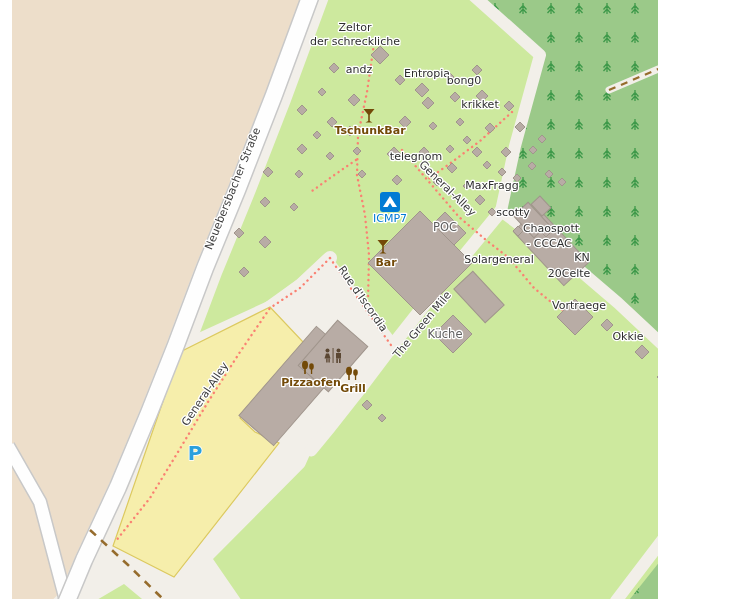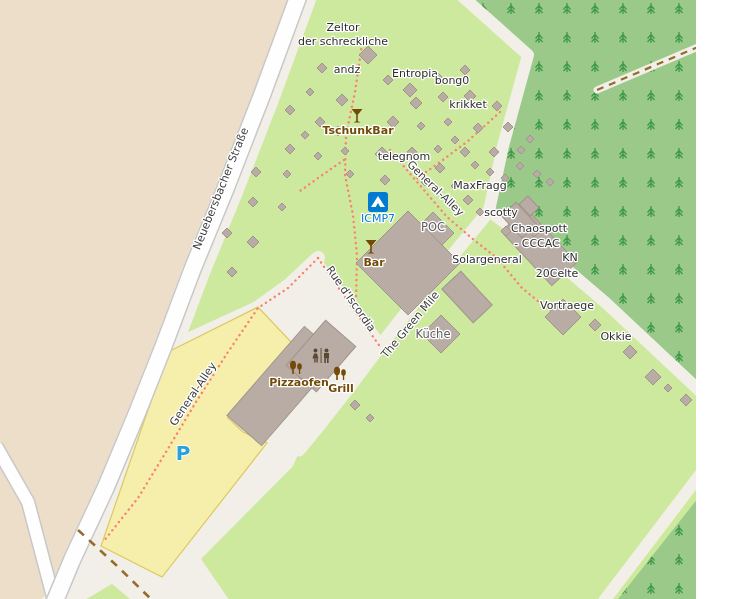--- a/index.html
+++ b/index.html
@@ -1,17 +1,17 @@
 <!DOCTYPE html>
 <html><head>
 <meta charset="utf-8">
 <style>
   html,body{margin:0;padding:0;background:#fff;}
-  #map-viewport{position:relative;width:696px;height:599px;overflow:hidden;
-    font-family:"DejaVu Sans",sans-serif;}
+  #map-viewport{position:relative;width:646px;height:599px;overflow:hidden;
+    font-family:"DejaVu Sans",sans-serif;margin-left:12px;}
   #map-svg{display:block;}
   text.lbl{font-family:"DejaVu Sans",sans-serif;text-anchor:middle;
     paint-order:stroke;stroke:#ffffff;stroke-width:2.6px;stroke-linejoin:round;}
   text.b{fill:#2e2e2e;font-size:11px;}
   text.g{fill:#5e5e5e;font-size:11.5px;}
   text.poi{fill:#734a08;font-size:11px;font-weight:bold;}
   text.blue{fill:#007bd4;font-size:11px;}
   text.bluep{fill:#2aa0dc;font-size:20px;font-weight:bold;stroke-width:1.6px;}
   text.street{fill:#3c3c3c;font-size:11px;}
 </style>

